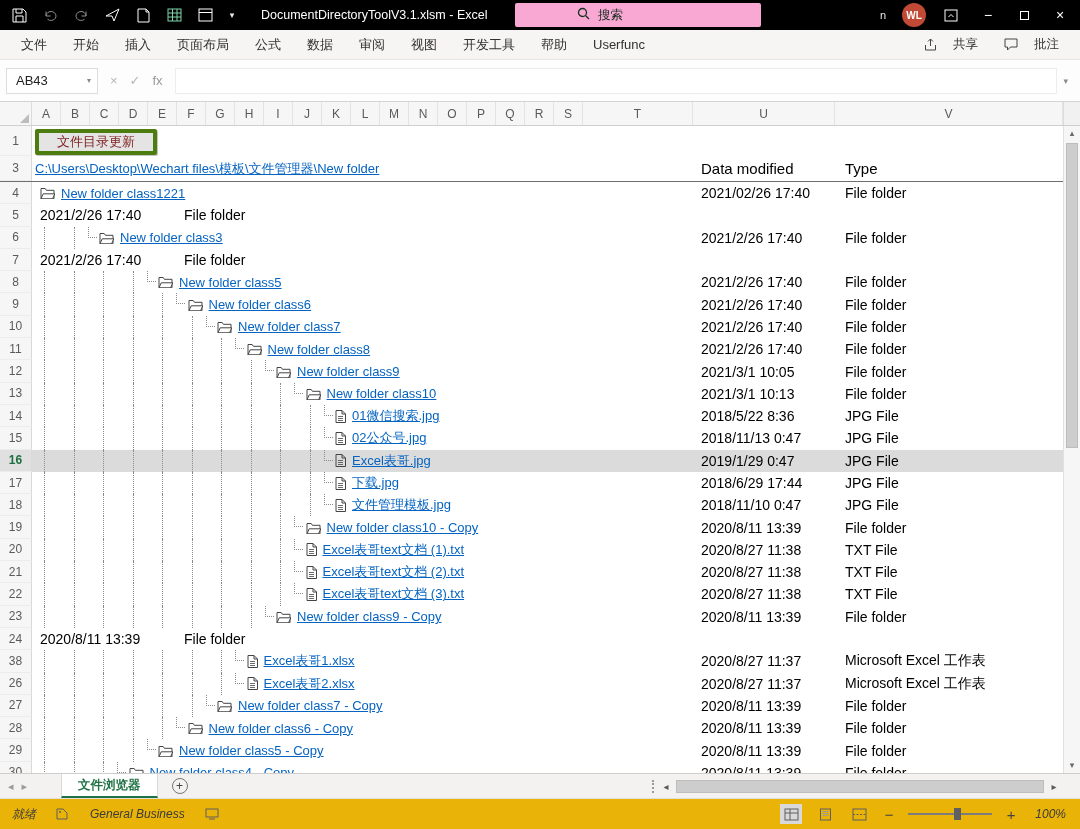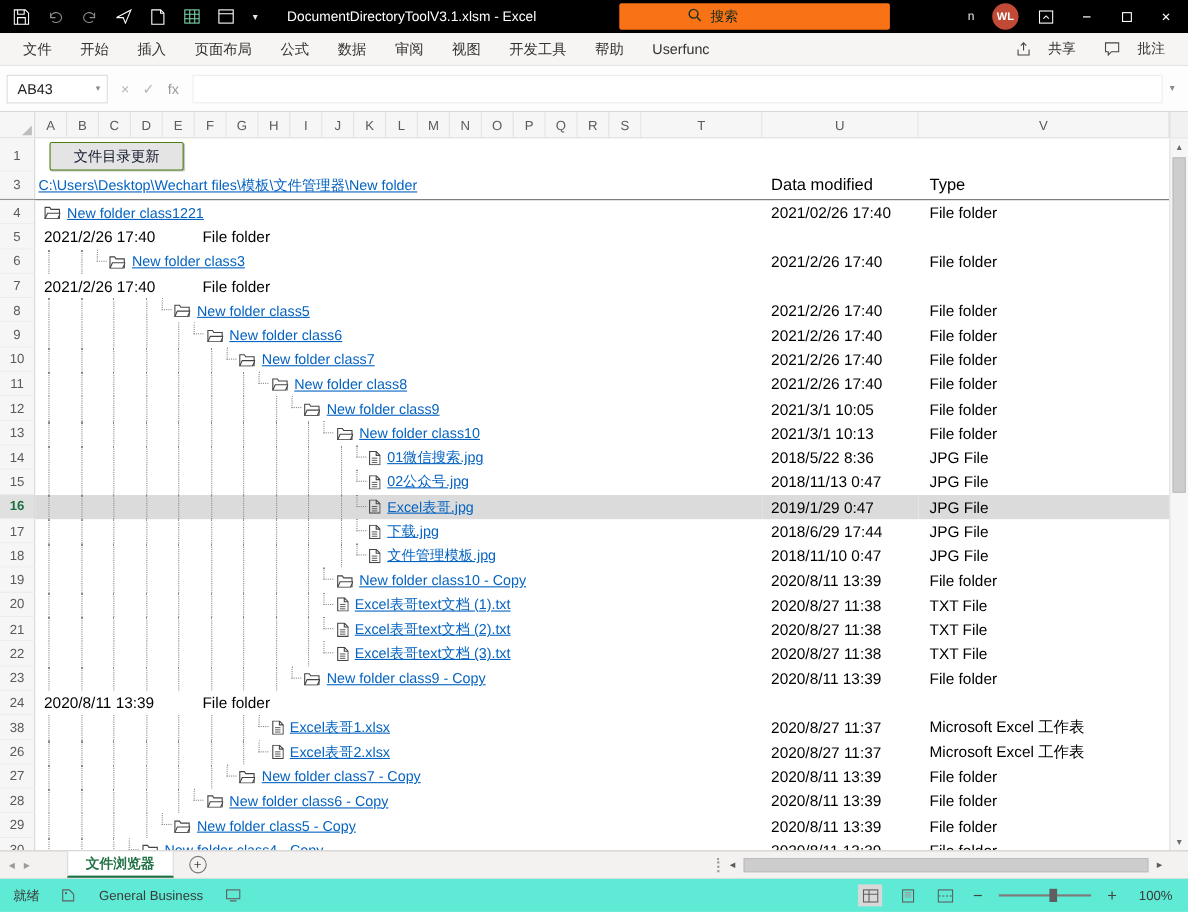--- a/index.html
+++ b/index.html
@@ -6,22 +6,22 @@
   html,body { width:1080px; height:829px; overflow:hidden; background:#fff;
     font-family:"Liberation Sans","DejaVu Sans",sans-serif; }
   .app { width:1080px; height:829px; display:flex; flex-direction:column; }
 
   
   .titlebar { height:30px; background:#000; color:#fff; display:flex; align-items:center; position:relative; flex:none; }
   .qat { display:flex; align-items:center; gap:13px; padding-left:10px; }
   .tbtn { display:flex; align-items:center; justify-content:center; width:18px; height:22px; }
   .caret { font-size:9px; color:#e8e8e8; width:10px; }
   .wtitle { margin-left:24px; font-size:12.5px; color:#fff; white-space:nowrap; }
-  .search { position:absolute; left:515px; top:3px; width:246px; height:24px; background:#f97316;
-    border-radius:2px; display:flex; align-items:center; gap:8px; padding-left:62px; font-size:12.5px; color:#10291c;margin-left:48px; }
+  .search { position:absolute; left:515px; top:3px; width:246px; height:24px; background:#f9a8d4;
+    border-radius:2px; display:flex; align-items:center; gap:8px; padding-left:62px; font-size:12.5px; color:#10291c; }
   .tright { margin-left:auto; display:flex; align-items:center; padding-right:2px; }
   .acct-n { font-size:11px; color:#e6e6e6; margin-right:16px; }
   .avatar { width:24px; height:24px; border-radius:50%; background:#C04A35; color:#fff; font-size:10px; font-weight:bold;
     display:flex; align-items:center; justify-content:center; margin-right:16px; }
   .winbtn { width:36px; height:30px; display:flex; align-items:center; justify-content:center; font-size:14px; color:#fff; }
   .maxrect { width:9px; height:9px; border:1px solid #fff; display:inline-block; }
 
   
   .ribbon { height:30px; background:#f7f5f4; display:flex; align-items:center; border-bottom:1px solid #e6e4e2; flex:none; }
   .rtabs { display:flex; align-items:center; height:100%; padding-left:8px; }
@@ -60,44 +60,44 @@
   .typ { width:228px; flex:none; display:flex; align-items:center; padding-left:10px; font-size:14px; color:#000; white-space:nowrap; }
   .hdr { font-size:15px; color:#000; }
   .g { position:absolute; top:0; bottom:0; width:0; border-left:1px dotted #8a8a8a; }
   .elb { position:absolute; top:-1px; height:12px; width:9px; border-left:1px dotted #8a8a8a; border-bottom:1px dotted #8a8a8a; }
   .sp { flex:none; height:1px; }
   .ticon { flex:none; display:flex; align-items:center; margin-right:6px; }
   .tlink { font-size:13px; color:#0563C1; text-decoration:underline; white-space:nowrap; cursor:pointer; }
   .path { font-size:13px; }
   .hl .rn { background:#e0e0e0; color:#1e6f42; font-weight:bold; }
   .hl .tree, .hl .mod, .hl .typ { background:#dbdbdb; }
-  .update-btn { margin-left:13px; margin-top:1px; width:122px; height:26px; background:#e4e4e4;
-    border:1px solid #4d7c0f; border-radius:2px; box-shadow:1px 1px 1px rgba(0,0,0,.25);
-    font-size:13px; color:#0f172a; font-family:inherit; cursor:pointer; }
+  .update-btn { margin-left:3px; margin-top:1px; width:122px; height:26px; background:#e4e4e4;
+    border:4px solid #4d7c0f; border-radius:2px; box-shadow:1px 1px 1px rgba(0,0,0,.25);
+    font-size:13px; color:#7f1d1d; font-family:inherit; cursor:pointer; }
   .vscroll { width:17px; background:#f6f6f6; border-left:1px solid #e0e0e0; position:relative; }
   .sarr { position:absolute; left:0; right:0; text-align:center; font-size:9px; color:#6a6a6a; height:15px; line-height:15px; }
   .sbot { bottom:0; }
   .vthumb { position:absolute; top:17px; left:2px; right:2px; height:305px; background:#cdcdcd; border:1px solid #bdbdbd; }
 
   
   .tabbar { height:25px; background:#f3f2f1; border-top:1px solid #d0cecc; display:flex; align-items:center; flex:none; position:relative; }
   .navarr { font-size:11px; color:#9b9b9b; padding:0 8px; }
   .stab { height:100%; background:#fff; border-left:1px solid #d9d9d9; border-right:1px solid #d9d9d9;
     border-bottom:2px solid #1e7145; padding:0 16px; display:flex; align-items:center;
     font-size:12.5px; font-weight:bold; color:#217346; margin-left:26px; }
   .addsheet { width:16px; height:16px; border:1px solid #767676; border-radius:50%; color:#444; font-size:12px;
     display:flex; align-items:center; justify-content:center; margin-left:14px; line-height:1; }
   .hscroll { position:absolute; left:652px; right:18px; top:3px; height:18px; display:flex; align-items:center; }
   .splitter { height:13px; border-left:2px dotted #9a9a9a; margin-right:4px; }
   .harr { width:16px; text-align:center; font-size:10px; color:#5a5a5a; }
   .hthumb { flex:1; height:13px; background:#cdcdcd; border:1px solid #bdbdbd; margin:0 2px; }
 
   
-  .status { height:31px; background:#5eead4; border-top:1px solid #e1dfdd; display:flex; align-items:center;
-    font-size:12px; color:#3b3b3b; flex:none; }
+  .status { height:31px; background:#eab308; border-top:1px solid #e1dfdd; display:flex; align-items:center;
+    font-size:12px; color:#3b3b3b; flex:none;font-style:italic; }
   .st-left { display:flex; align-items:center; gap:20px; padding-left:12px; }
   .st-item { display:flex; align-items:center; gap:22px; }
   .st-right { margin-left:auto; display:flex; align-items:center; gap:12px; padding-right:14px; }
   .viewbtn { width:22px; height:20px; display:flex; align-items:center; justify-content:center; }
   .viewbtn.sel { background:#d9d9d9; }
   .zsign { font-size:15px; color:#444; width:14px; text-align:center; }
   .ztrack { width:84px; height:2px; background:#7c7c7c; position:relative; }
   .zthumb { position:absolute; left:55%; top:-5px; width:7px; height:12px; background:#5f5f5f; }
   .zoomlbl { width:36px; text-align:right; color:#3b3b3b; }
 </style>

